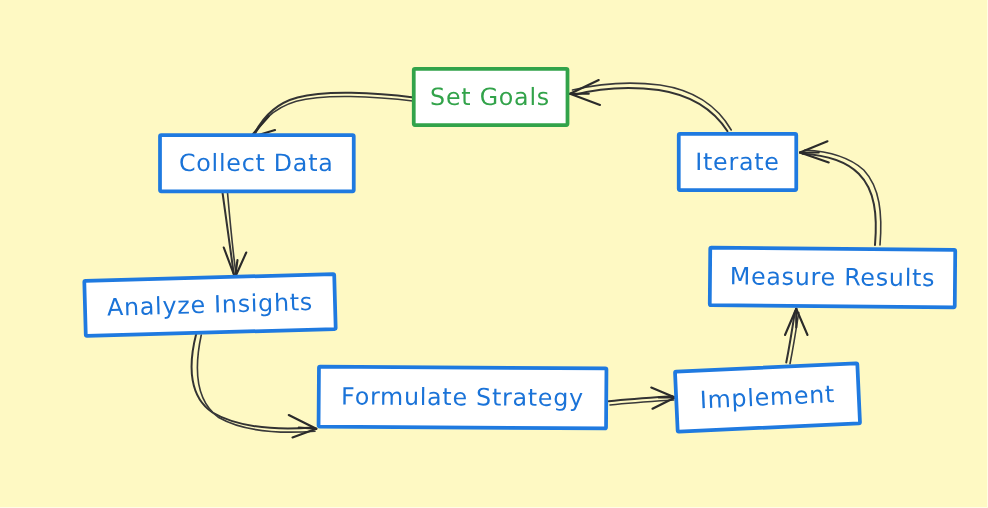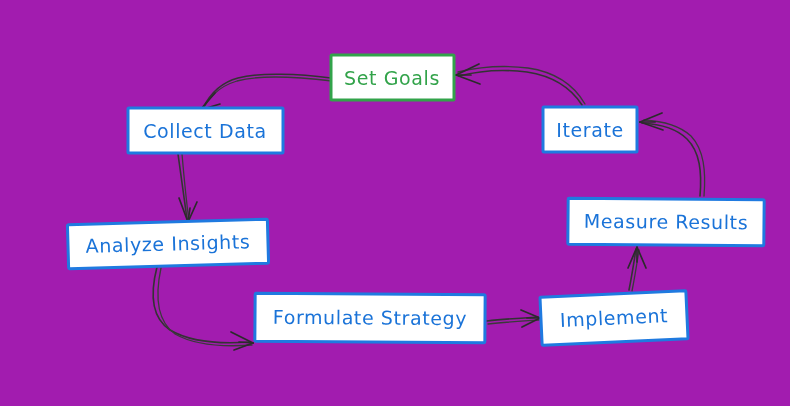--- a/index.html
+++ b/index.html
@@ -4,21 +4,21 @@
 <style>
   html, body {
     margin: 0;
     padding: 0;
     background: #ffffff;
   }
   #canvas {
     position: relative;
     width: 790px;
     height: 406px;
-    background: #a21caf;
+    background: #fef9c3;
     overflow: hidden;
     font-family: "DejaVu Sans", sans-serif;
   }
   #diagram-svg {
     position: absolute;
     left: 0;
     top: 0;
     width: 790px;
     height: 406px;
   }

